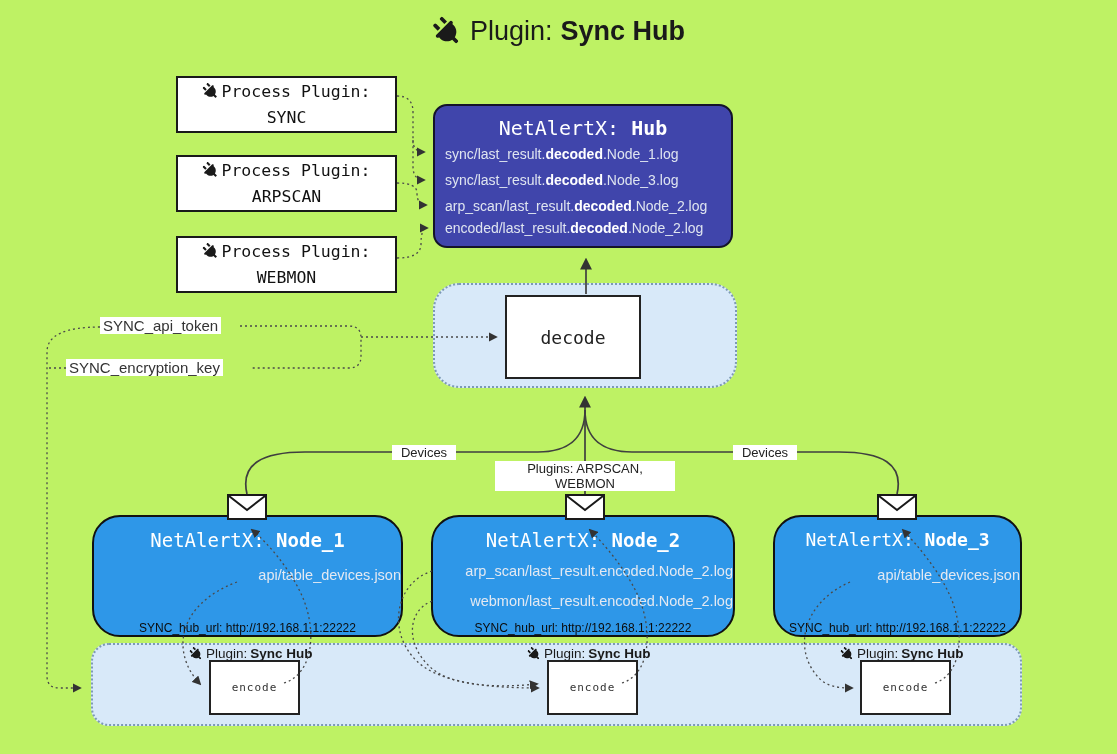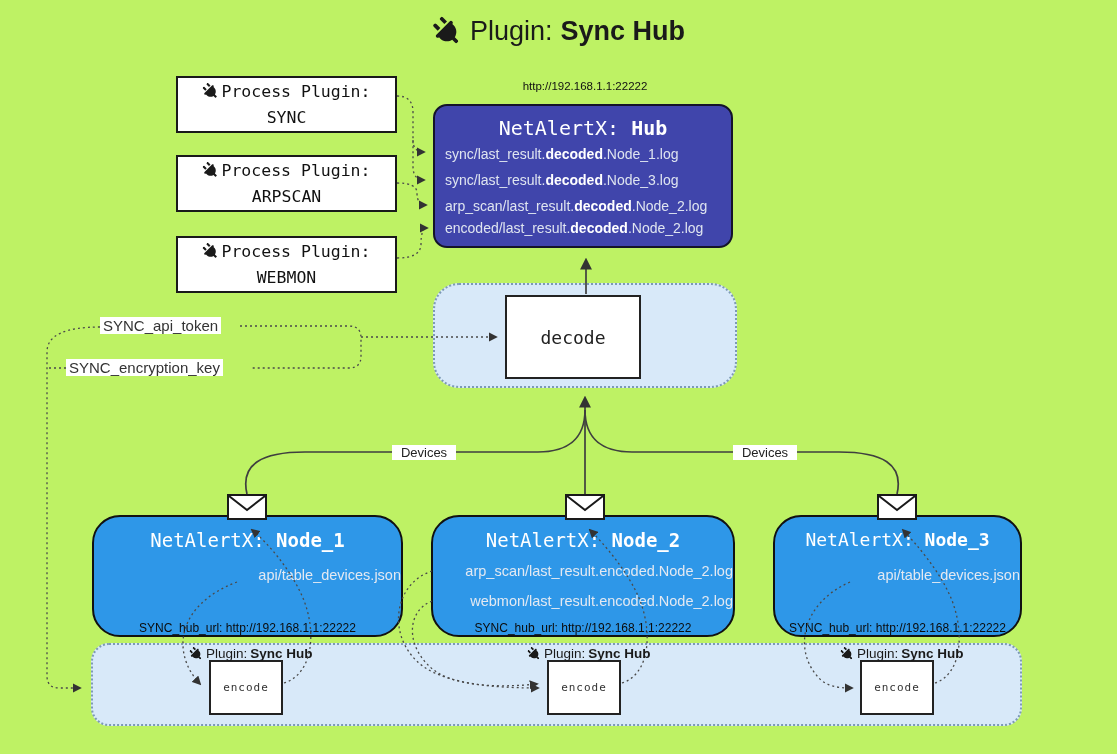--- a/index.html
+++ b/index.html
@@ -50,21 +50,21 @@
   .node-file{position:absolute;left:0;right:0;text-align:right;font-size:14.5px;color:var(--text-light);white-space:nowrap;}
   .node-url{position:absolute;top:104px;left:0;right:0;text-align:center;font-size:12px;color:#0b0b0b;white-space:nowrap;}
 
   
   .envelope{position:absolute;z-index:40;}
 
   
   .band{position:absolute;left:91px;top:643px;width:931px;height:83px;border-radius:18px;}
   .enc-label{position:absolute;top:646px;display:flex;align-items:center;gap:3px;font-size:13.5px;color:#1a1a1a;z-index:60;white-space:nowrap;}
   .enc-label .bold{font-weight:bold;}
-  .encode-box{position:absolute;top:660px;width:74px;height:55px;background:#fff;border:2px solid #222;
+  .encode-box{position:absolute;top:660px;width:91px;height:55px;background:#fff;border:2px solid #222;
               display:flex;align-items:center;justify-content:center;font-size:11px;letter-spacing:1px;color:#333;}
 
   
   svg.wires{position:absolute;inset:0;z-index:50;pointer-events:none;}
   .s{stroke:var(--wire);stroke-width:1.7;fill:none;}
   .d{stroke:#4a4a4a;stroke-width:1.3;fill:none;stroke-dasharray:2 3;}
 </style>
 </head>
 <body>
 
@@ -111,40 +111,40 @@
   <div class="proc mono" style="top:236px">
     <div class="l1">
         <svg class="plug" width="17" height="17">
           <use href="#plug-sym"></use>
         </svg>
       <span>Process Plugin:</span>
       </div>
     <div>WEBMON</div>
   </div>
 
-  <div class="hub-url">http://192.168.1.1:22222</div>
   <div class="hub">
     <div class="hub-title mono">
       <span>NetAlertX:</span>
       <span class="bold">Hub</span>
     </div>
     <div class="hub-row" style="top:37px"><span>sync/last_result.</span><b>decoded</b><span>.Node_1.log</span></div>
     <div class="hub-row" style="top:63px"><span>sync/last_result.</span><b>decoded</b><span>.Node_3.log</span></div>
     <div class="hub-row" style="top:89px"><span>arp_scan/last_result.</span><b>decoded</b><span>.Node_2.log</span></div>
     <div class="hub-row" style="top:111px"><span>encoded/last_result.</span><b>decoded</b><span>.Node_2.log</span></div>
   </div>
 
   <div class="panel decode-panel"></div>
   <div class="decode-box mono">decode</div>
 
   <div class="setting" style="left:100px;top:317px">SYNC_api_token</div>
   <div class="setting" style="left:66px;top:359px">SYNC_encryption_key</div>
 
   <div class="edge-label" style="left:392px;top:445px;width:64px">Devices</div>
   <div class="edge-label" style="left:733px;top:445px;width:64px">Devices</div>
+  <div class="edge-label" style="left:495px;top:461px;width:180px">Plugins: ARPSCAN, WEBMON</div>
 
   <div class="node" style="left:92px;width:311px">
     <div class="node-title mono">
       <span>NetAlertX:</span> <span class="bold">Node_1</span>
     </div>
     <div class="node-file" style="top:50px">api/table_devices.json</div>
     <div class="node-url">SYNC_hub_url: http://192.168.1.1:22222</div>
   </div>
   <div class="node" style="left:431px;width:304px">
     <div class="node-title mono">

